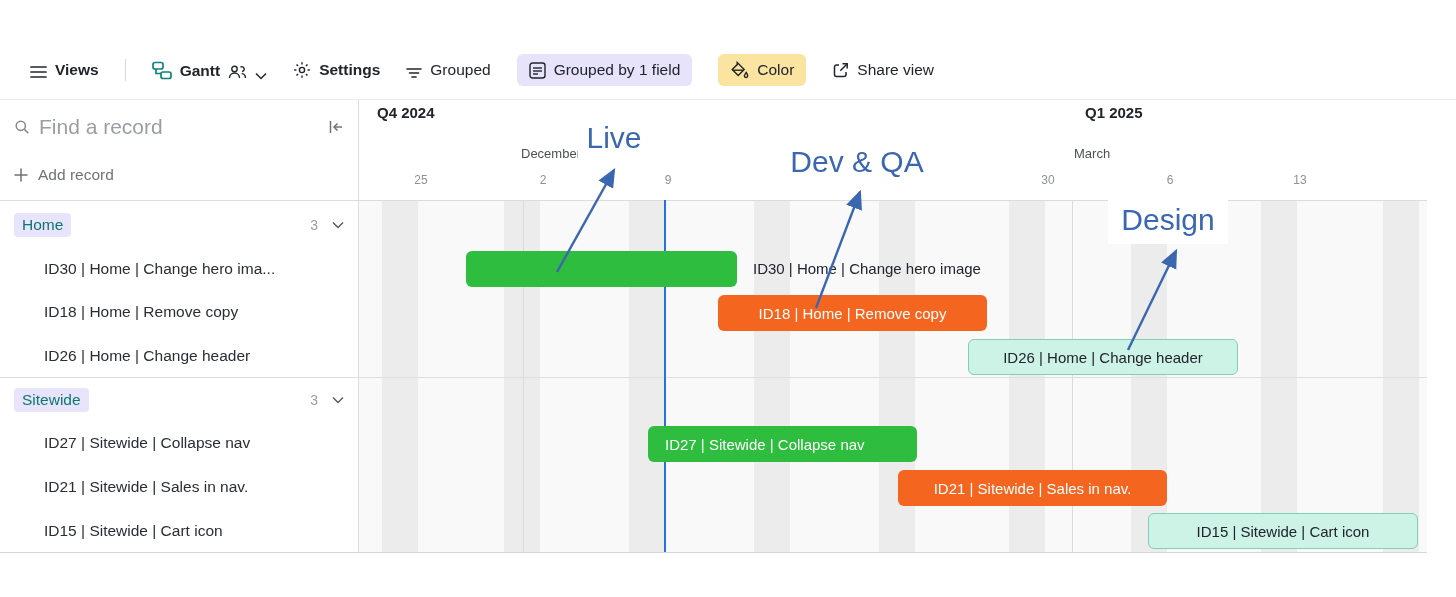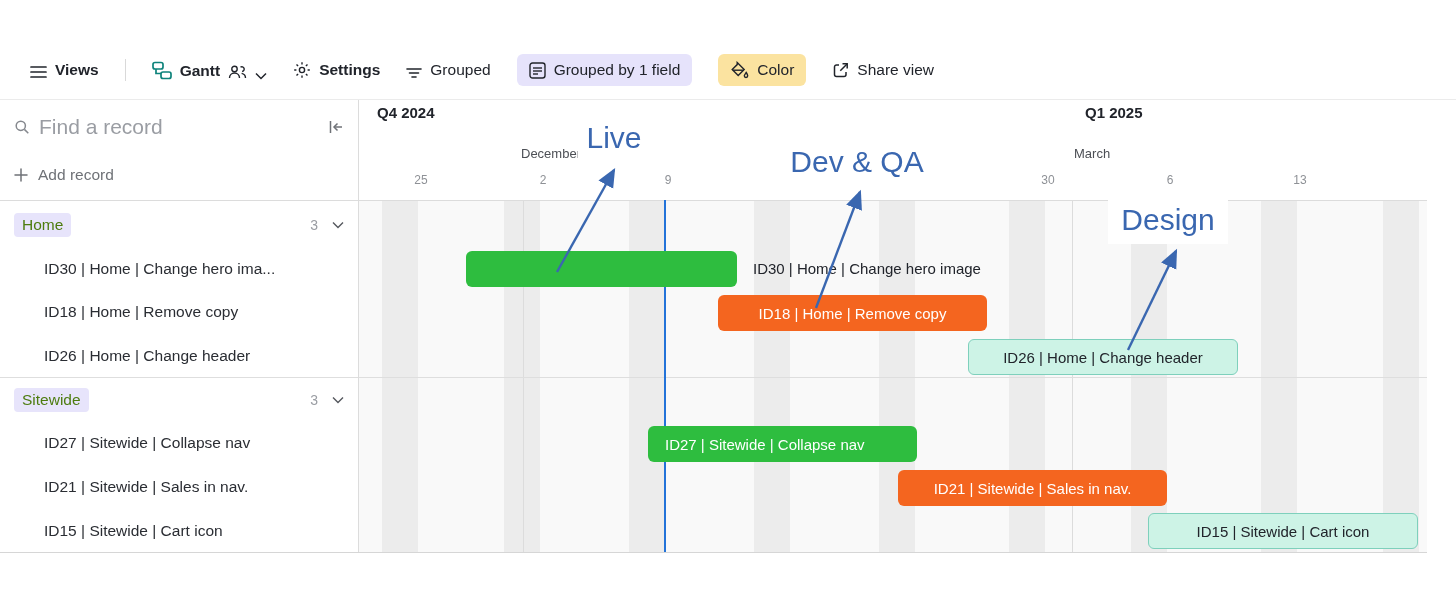--- a/index.html
+++ b/index.html
@@ -22,21 +22,21 @@
   .hline { position:absolute; height:1px; background:#e4e4e4; }
   .vline-sidebar { position:absolute; left:358px; top:100px; width:1px; height:452px; background:#dcdcdc; }
 
   
   .sidebar { position:absolute; left:0; top:100px; width:358px; height:452px; background:#fff; }
   .search-row { position:absolute; left:0; top:10px; width:358px; height:34px; display:flex; align-items:center; padding:0 14px; gap:9px; }
   .search-row input { flex:1; border:none; outline:none; font-size:21px; color:#21242b; background:transparent; font-family:"Liberation Sans",sans-serif; }
   .search-row input::placeholder { color:#9a9da3; }
   .add-row { position:absolute; left:14px; top:66px; display:flex; align-items:center; gap:10px; font-size:15.5px; color:#6f7277; cursor:pointer; }
   .group-header { position:absolute; left:0; width:358px; height:44px; display:flex; align-items:center; padding:0 14px; }
-  .group-pill { background:#e7e4fb; border-radius:4px; padding:3px 8px; font-size:15.5px; font-weight:400; color:#4d7c0f; }
+  .group-pill { background:#e7e4fb; border-radius:4px; padding:3px 8px; font-size:15.5px; font-weight:400; color:#0f766e; }
   .group-count { margin-left:auto; font-size:14px; color:#9a9da3; margin-right:14px; }
   .side-item { position:absolute; left:36px; width:290px; height:44px; display:flex; align-items:center; font-size:15.5px; color:#2a2d33; cursor:pointer; white-space:nowrap;margin-left:8px; }
 
   
   .timeline { position:absolute; left:358px; top:100px; width:1069px; height:452px; overflow:hidden; }
   .tl-quarter { position:absolute; top:4px; font-size:15px; font-weight:700; color:#21242b;margin-left:7px; }
   .tl-month { position:absolute; top:46px; font-size:13px; color:#4c4f55; }
   .tl-tick { position:absolute; top:73px; transform:translateX(-50%); font-size:12px; color:#8e9196; }
   .tl-rows { position:absolute; left:0; top:100px; width:1069px; height:352px; background:#f9f9f9; }
   .stripe { position:absolute; top:0; width:36px; height:352px; background:#ececec; }

